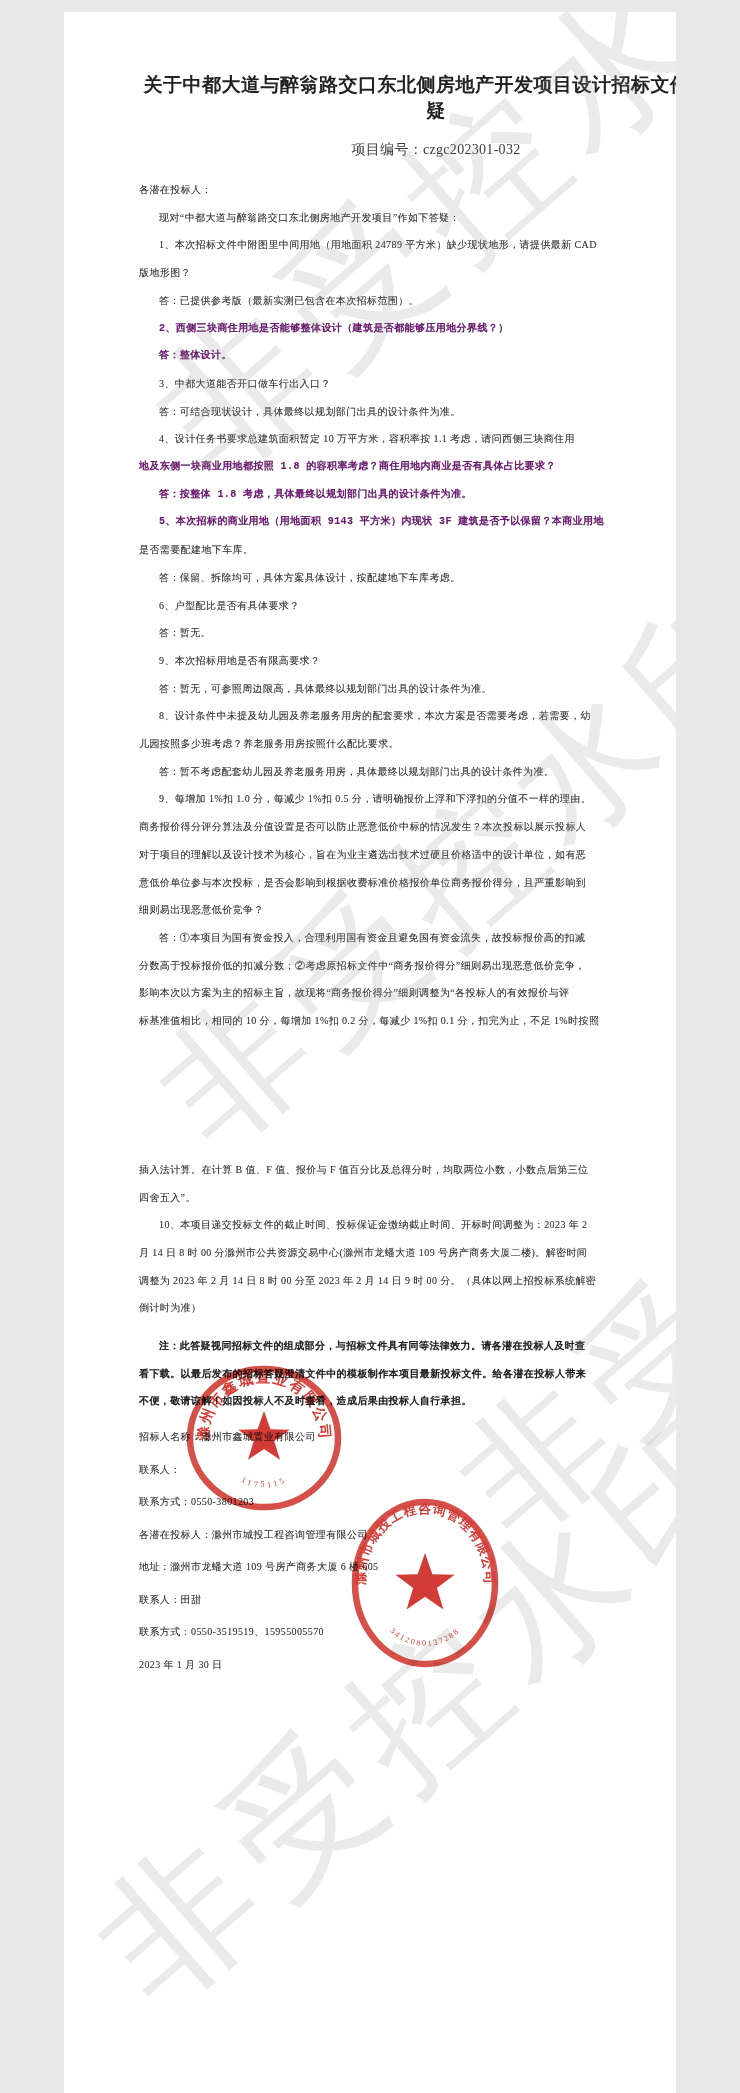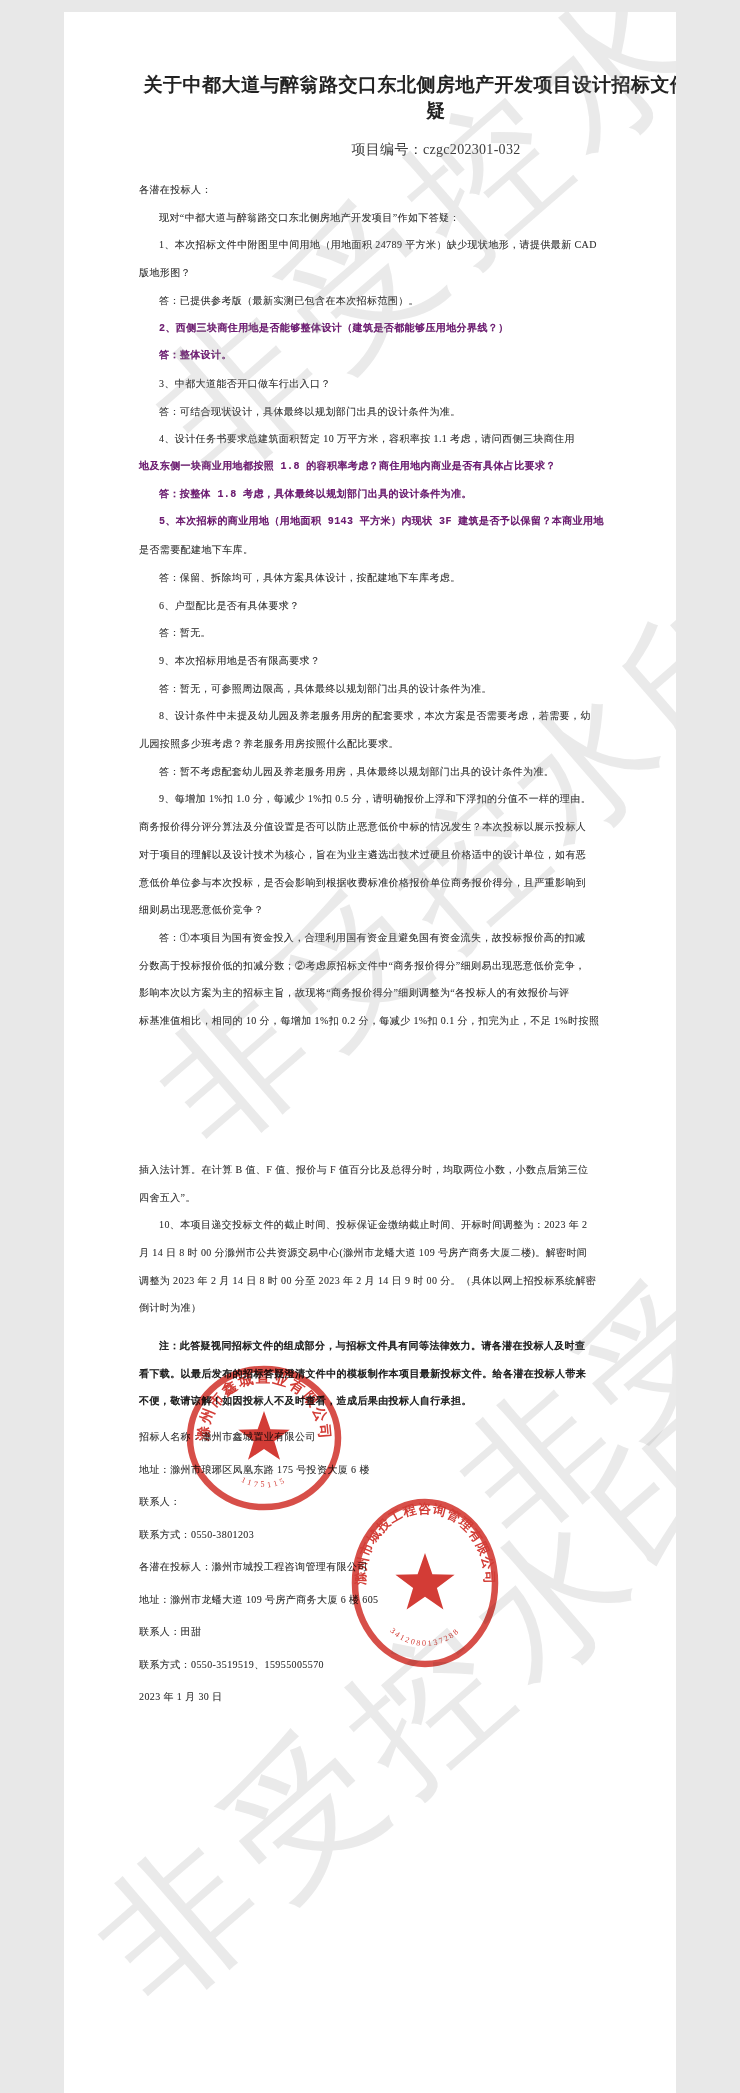--- a/index.html
+++ b/index.html
@@ -96,21 +96,20 @@
         <div class="ln gap-xl">插入法计算。在计算 B 值、F 值、报价与 F 值百分比及总得分时，均取两位小数，小数点后第三位</div>
         <div class="ln ">四舍五入”。</div>
         <div class="ln ind">10、本项目递交投标文件的截止时间、投标保证金缴纳截止时间、开标时间调整为：2023 年 2</div>
         <div class="ln ">月 14 日 8 时 00 分滁州市公共资源交易中心(滁州市龙蟠大道 109 号房产商务大厦二楼)。解密时间</div>
         <div class="ln ">调整为 2023 年 2 月 14 日 8 时 00 分至 2023 年 2 月 14 日 9 时 00 分。（具体以网上招投标系统解密</div>
         <div class="ln ">倒计时为准）</div>
         <div class="ln ind b gap-sm">注：此答疑视同招标文件的组成部分，与招标文件具有同等法律效力。请各潜在投标人及时查</div>
         <div class="ln b">看下载。以最后发布的招标答疑澄清文件中的模板制作本项目最新投标文件。给各潜在投标人带来</div>
         <div class="ln b">不便，敬请谅解！如因投标人不及时查看，造成后果由投标人自行承担。</div>
         <div class="ln contact gap-md">招标人名称：滁州市鑫城置业有限公司</div>
-        <div class="ln contact">地址：滁州市琅琊区凤凰东路 175 号投资大厦 6 楼</div>
         <div class="ln contact">联系人：</div>
         <div class="ln contact">联系方式：0550-3801203</div>
         <div class="ln contact">各潜在投标人：滁州市城投工程咨询管理有限公司</div>
         <div class="ln contact">地址：滁州市龙蟠大道 109 号房产商务大厦 6 楼 605</div>
         <div class="ln contact">联系人：田甜</div>
         <div class="ln contact">联系方式：0550-3519519、15955005570</div>
         <div class="ln contact">2023 年 1 月 30 日</div>
       </div>
   </div>
 

